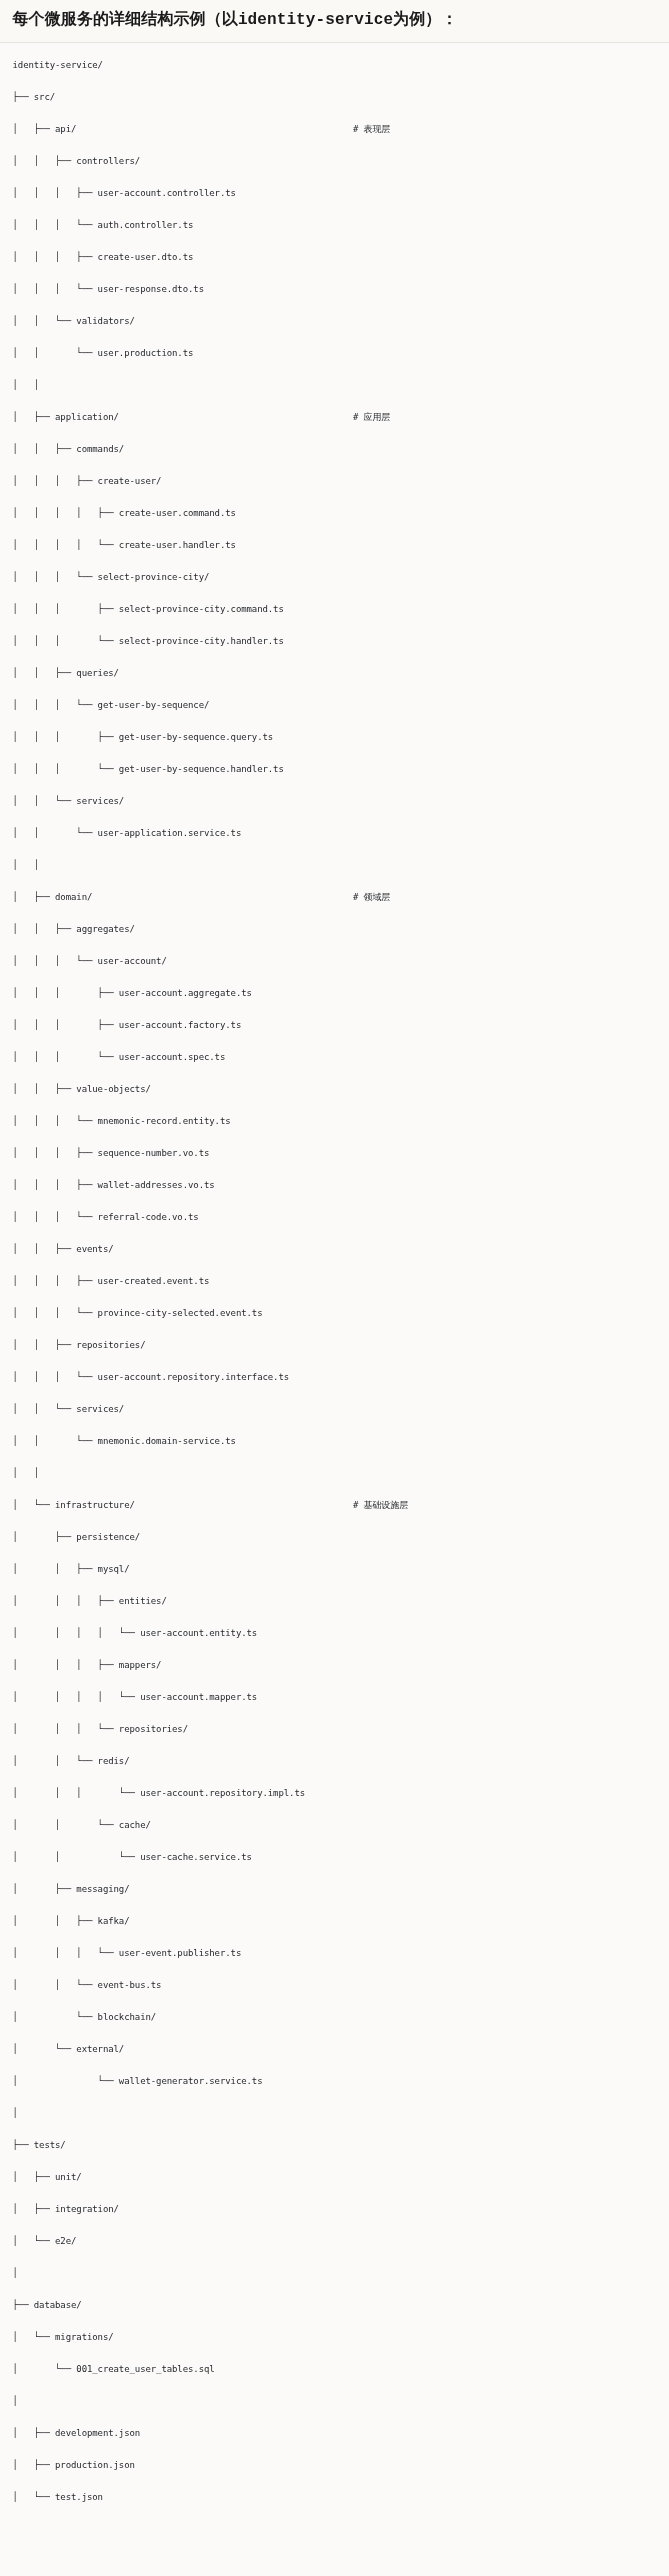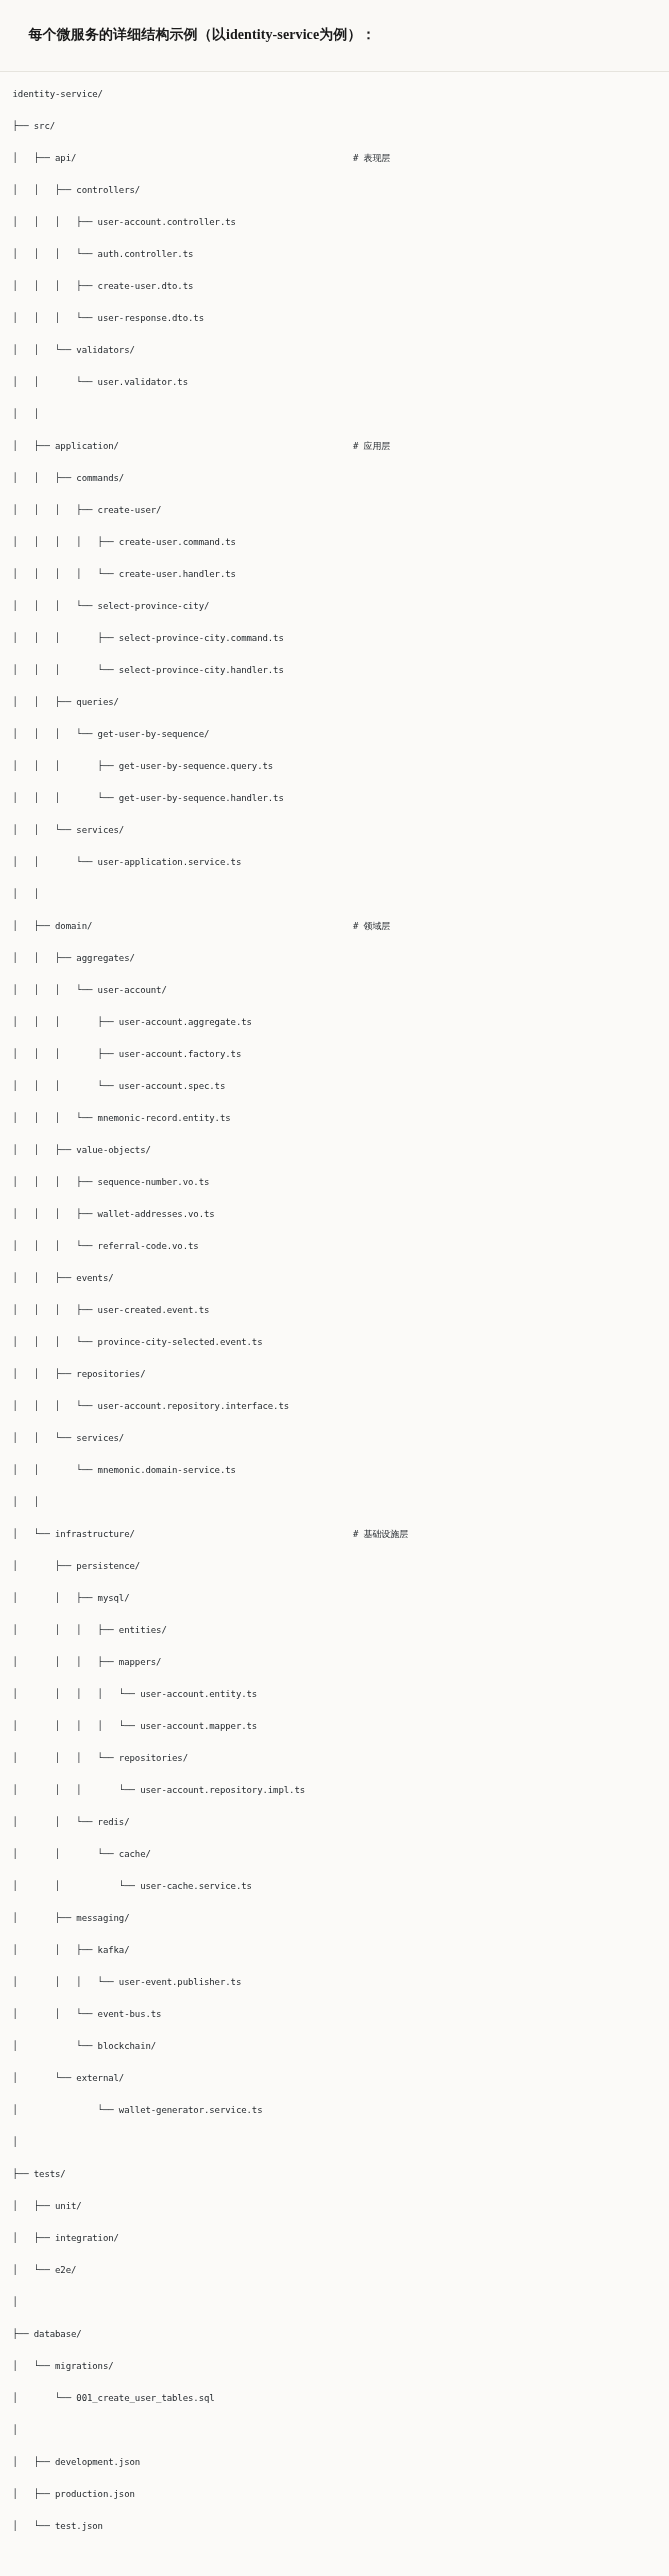--- a/index.html
+++ b/index.html
@@ -20,26 +20,26 @@
     background: #faf9f6;
   }
 
   
   .doc-header {
     padding: 10px 12.5px 11.3px 12.5px;
     border-bottom: 0.6px solid #e6e4de;
     background: #faf9f6;
   }
   .doc-title {
-    font-size: 14px;
+    font-size: 16px;
     font-weight: bold;
     line-height: 1.3;
-    margin: 16px;
+    margin: 0;
     letter-spacing: 0.1px;
-    font-family: Liberation Serif, serif;
+    font-family: Liberation Mono, monospace;
   }
 
   
   .tree-block {
     background: #fbfaf8;
     padding: 13.8px 12.5px 16.3px 12.5px;
     border-bottom: 0.6px solid #e6e4de;
   }
   .tree {
     font-family: "DejaVu Sans Mono", "Liberation Mono", monospace;
@@ -75,21 +75,21 @@
   <div class="tree-block">
     <pre class="tree" id="tree-root"><span class="tree-row"><span class="tree-path">identity-service/</span></span>
 <span class="tree-row"><span class="tree-path">├── src/</span></span>
 <span class="tree-row"><span class="tree-path">│   ├── api/</span><span>                                                    </span><span class="tree-comment"># 表现层</span></span>
 <span class="tree-row"><span class="tree-path">│   │   ├── controllers/</span></span>
 <span class="tree-row"><span class="tree-path">│   │   │   ├── user-account.controller.ts</span></span>
 <span class="tree-row"><span class="tree-path">│   │   │   └── auth.controller.ts</span></span>
 <span class="tree-row"><span class="tree-path">│   │   │   ├── create-user.dto.ts</span></span>
 <span class="tree-row"><span class="tree-path">│   │   │   └── user-response.dto.ts</span></span>
 <span class="tree-row"><span class="tree-path">│   │   └── validators/</span></span>
-<span class="tree-row"><span class="tree-path">│   │       └── user.validator.ts</span></span>
+<span class="tree-row"><span class="tree-path">│   │       └── user.production.ts</span></span>
 <span class="tree-row"><span class="tree-path">│   │</span></span>
 <span class="tree-row"><span class="tree-path">│   ├── application/</span><span>                                            </span><span class="tree-comment"># 应用层</span></span>
 <span class="tree-row"><span class="tree-path">│   │   ├── commands/</span></span>
 <span class="tree-row"><span class="tree-path">│   │   │   ├── create-user/</span></span>
 <span class="tree-row"><span class="tree-path">│   │   │   │   ├── create-user.command.ts</span></span>
 <span class="tree-row"><span class="tree-path">│   │   │   │   └── create-user.handler.ts</span></span>
 <span class="tree-row"><span class="tree-path">│   │   │   └── select-province-city/</span></span>
 <span class="tree-row"><span class="tree-path">│   │   │       ├── select-province-city.command.ts</span></span>
 <span class="tree-row"><span class="tree-path">│   │   │       └── select-province-city.handler.ts</span></span>
 <span class="tree-row"><span class="tree-path">│   │   ├── queries/</span></span>
@@ -98,43 +98,43 @@
 <span class="tree-row"><span class="tree-path">│   │   │       └── get-user-by-sequence.handler.ts</span></span>
 <span class="tree-row"><span class="tree-path">│   │   └── services/</span></span>
 <span class="tree-row"><span class="tree-path">│   │       └── user-application.service.ts</span></span>
 <span class="tree-row"><span class="tree-path">│   │</span></span>
 <span class="tree-row"><span class="tree-path">│   ├── domain/</span><span>                                                 </span><span class="tree-comment"># 领域层</span></span>
 <span class="tree-row"><span class="tree-path">│   │   ├── aggregates/</span></span>
 <span class="tree-row"><span class="tree-path">│   │   │   └── user-account/</span></span>
 <span class="tree-row"><span class="tree-path">│   │   │       ├── user-account.aggregate.ts</span></span>
 <span class="tree-row"><span class="tree-path">│   │   │       ├── user-account.factory.ts</span></span>
 <span class="tree-row"><span class="tree-path">│   │   │       └── user-account.spec.ts</span></span>
+<span class="tree-row"><span class="tree-path">│   │   ├── value-objects/</span></span>
 <span class="tree-row"><span class="tree-path">│   │   │   └── mnemonic-record.entity.ts</span></span>
-<span class="tree-row"><span class="tree-path">│   │   ├── value-objects/</span></span>
 <span class="tree-row"><span class="tree-path">│   │   │   ├── sequence-number.vo.ts</span></span>
 <span class="tree-row"><span class="tree-path">│   │   │   ├── wallet-addresses.vo.ts</span></span>
 <span class="tree-row"><span class="tree-path">│   │   │   └── referral-code.vo.ts</span></span>
 <span class="tree-row"><span class="tree-path">│   │   ├── events/</span></span>
 <span class="tree-row"><span class="tree-path">│   │   │   ├── user-created.event.ts</span></span>
 <span class="tree-row"><span class="tree-path">│   │   │   └── province-city-selected.event.ts</span></span>
 <span class="tree-row"><span class="tree-path">│   │   ├── repositories/</span></span>
 <span class="tree-row"><span class="tree-path">│   │   │   └── user-account.repository.interface.ts</span></span>
 <span class="tree-row"><span class="tree-path">│   │   └── services/</span></span>
 <span class="tree-row"><span class="tree-path">│   │       └── mnemonic.domain-service.ts</span></span>
 <span class="tree-row"><span class="tree-path">│   │</span></span>
 <span class="tree-row"><span class="tree-path">│   └── infrastructure/</span><span>                                         </span><span class="tree-comment"># 基础设施层</span></span>
 <span class="tree-row"><span class="tree-path">│       ├── persistence/</span></span>
 <span class="tree-row"><span class="tree-path">│       │   ├── mysql/</span></span>
 <span class="tree-row"><span class="tree-path">│       │   │   ├── entities/</span></span>
+<span class="tree-row"><span class="tree-path">│       │   │   │   └── user-account.entity.ts</span></span>
 <span class="tree-row"><span class="tree-path">│       │   │   ├── mappers/</span></span>
-<span class="tree-row"><span class="tree-path">│       │   │   │   └── user-account.entity.ts</span></span>
 <span class="tree-row"><span class="tree-path">│       │   │   │   └── user-account.mapper.ts</span></span>
 <span class="tree-row"><span class="tree-path">│       │   │   └── repositories/</span></span>
+<span class="tree-row"><span class="tree-path">│       │   └── redis/</span></span>
 <span class="tree-row"><span class="tree-path">│       │   │       └── user-account.repository.impl.ts</span></span>
-<span class="tree-row"><span class="tree-path">│       │   └── redis/</span></span>
 <span class="tree-row"><span class="tree-path">│       │       └── cache/</span></span>
 <span class="tree-row"><span class="tree-path">│       │           └── user-cache.service.ts</span></span>
 <span class="tree-row"><span class="tree-path">│       ├── messaging/</span></span>
 <span class="tree-row"><span class="tree-path">│       │   ├── kafka/</span></span>
 <span class="tree-row"><span class="tree-path">│       │   │   └── user-event.publisher.ts</span></span>
 <span class="tree-row"><span class="tree-path">│       │   └── event-bus.ts</span></span>
 <span class="tree-row"><span class="tree-path">│           └── blockchain/</span></span>
 <span class="tree-row"><span class="tree-path">│       └── external/</span></span>
 <span class="tree-row"><span class="tree-path">│               └── wallet-generator.service.ts</span></span>
 <span class="tree-row"><span class="tree-path">│</span></span>

